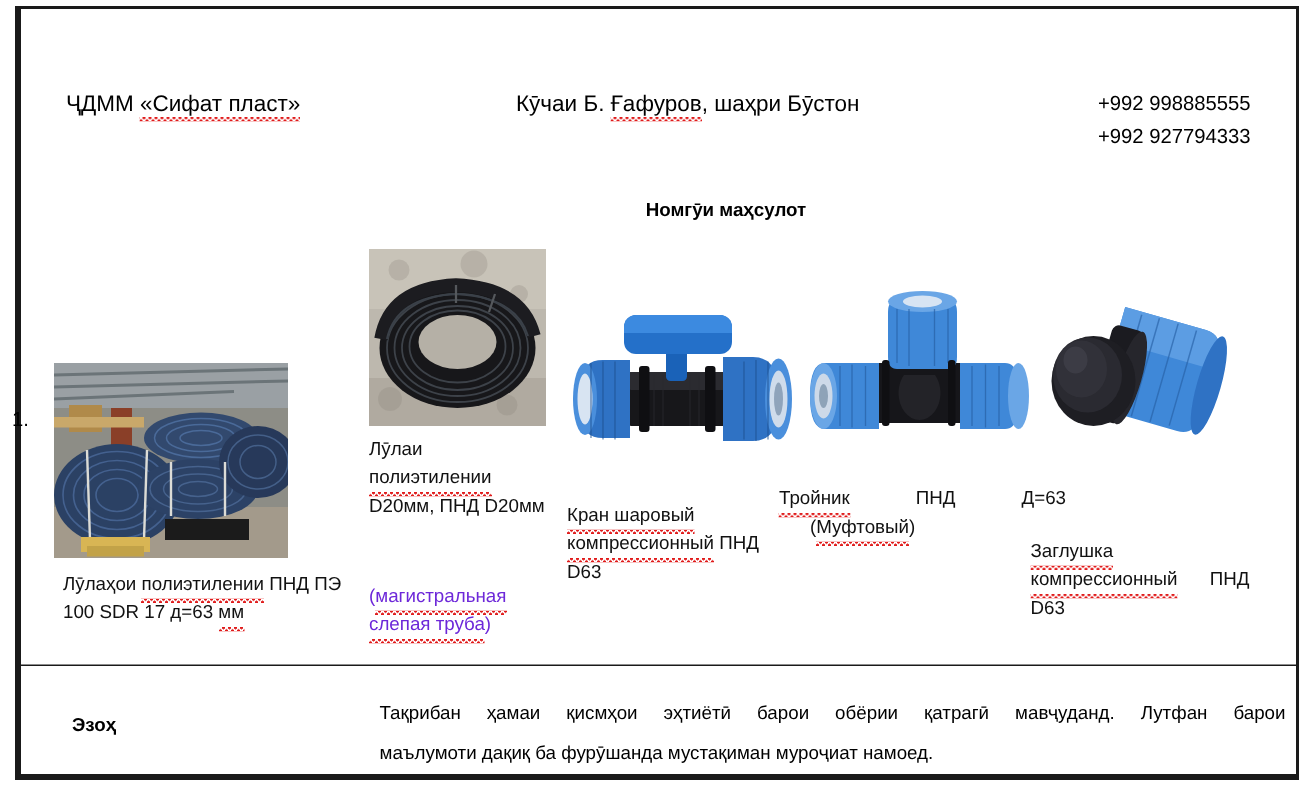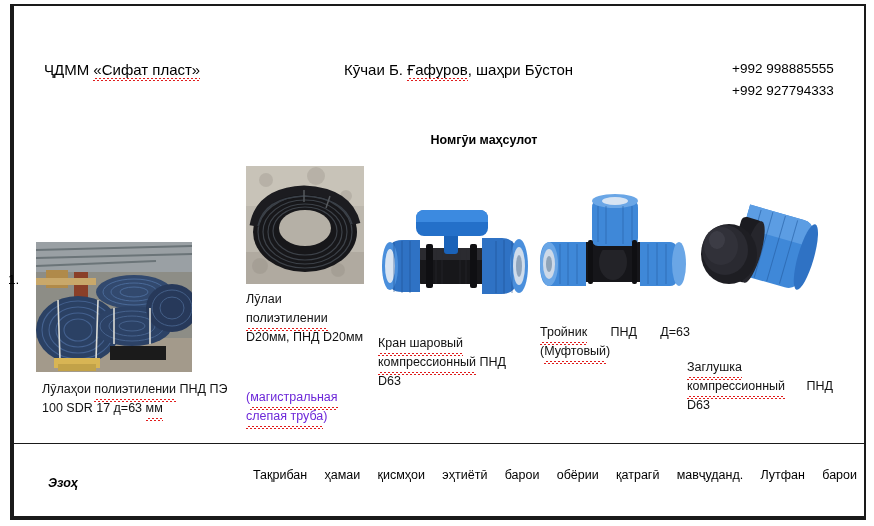--- a/index.html
+++ b/index.html
@@ -55,30 +55,30 @@
 
   
   .p3{left:378px;top:196px;width:150px;}
   .p3 .img{width:150px;height:128px;}
   .p3 .cap{position:absolute;left:0px;top:138px;width:145px;}
 
   
   .p4{left:540px;top:190px;width:146px;}
   .p4 .img{width:146px;height:130px;}
   .p4 .cap{position:absolute;left:0px;top:133px;width:152px;}
-  .p4 .justline{display:flex;justify-content:space-between;width:150px;}
+  .p4 .justline{display:flex;justify-content:center;width:150px;gap:44px;}
 
   
   .p5{left:687px;top:196px;width:140px;}
   .p5 .img{width:140px;height:112px;}
   .p5 .cap{position:absolute;left:0px;top:162px;width:148px;}
   .p5 .justline{display:flex;justify-content:space-between;width:146px;}
 
   
-  .note-label{position:absolute;left:48px;top:476px;font-size:12.5px;font-weight:bold;font-style:italic;}
+  .note-label{position:absolute;left:48px;top:476px;font-size:12.5px;font-weight:bold;}
   .note-text{position:absolute;left:253px;top:462px;width:604px;
              font-size:12.5px;line-height:27px;text-align:justify;}
   .note-text > span{display:block;}
   .note-text .l1{text-align:justify;text-align-last:justify;}
 
   
   .sq{position:relative;display:inline-block;}
   .sq::after{
     content:"";position:absolute;left:0;right:0;bottom:-3px;height:3px;
     background-image:
@@ -314,15 +314,16 @@
         <span class="sq">компрессионный</span>
         <span>ПНД</span>
       </span>
       <span>D63</span>
     </div>
   </div>
 
   <div class="note-label">Эзоҳ</div>
   <div class="note-text">
     <span class="l1">Тақрибан ҳамаи қисмҳои эҳтиётӣ барои обёрии қатрагӣ мавҷуданд. Лутфан барои</span>
+    <span>маълумоти дақиқ ба фурӯшанда мустақиман муроҷиат намоед.</span>
   </div>
 
 </div>
 
 </body></html>

